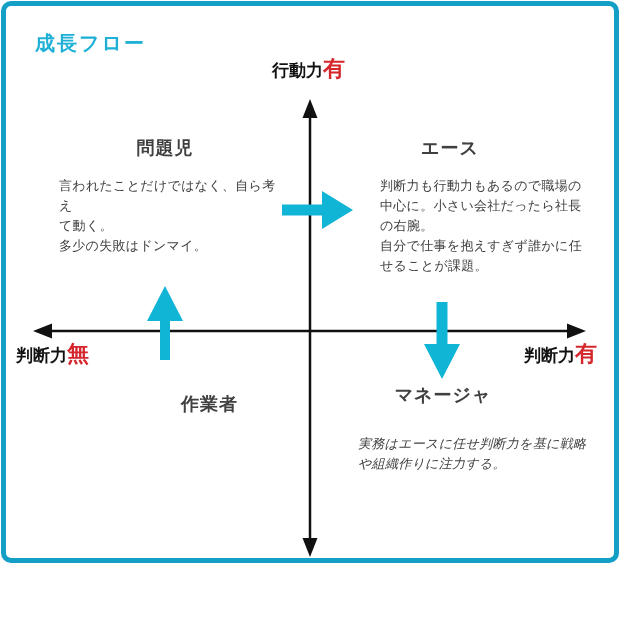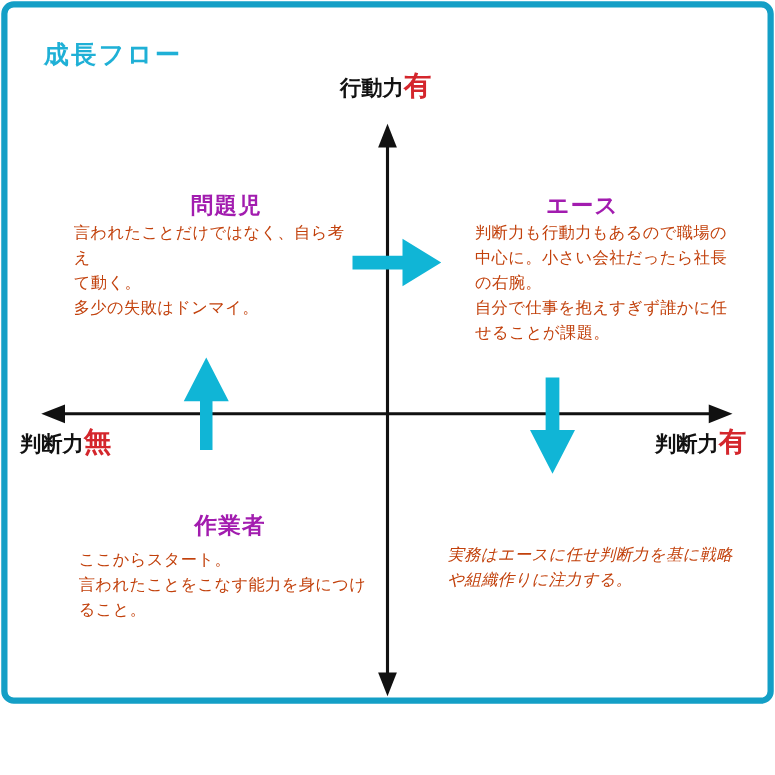--- a/index.html
+++ b/index.html
@@ -42,32 +42,32 @@
   }
   .axis-label .part-black {
     font-size: 17px; font-weight: bold; color: #111111; margin-top: 14px;
   }
   .axis-label .part-red {
     font-size: 22px; font-weight: bold; color: #d4262c;
   }
   .quad-title {
     position: absolute;
     width: 140px;
-    margin: 16px;
+    margin: 0;
     text-align: center;
     font-size: 18px;
     font-weight: bold;
-    color: #a21caf;
+    color: #404040;
     letter-spacing: 1px;
   }
   .quad-body {
     position: absolute;
     font-size: 13px;
     line-height: 20px;
-    color: #c2410c;
+    color: #404040;
     white-space: pre-line;
     letter-spacing: 0.3px;
   }
 </style>
 </head>
 <body>
 
 <div class="canvas">
 
   <div class="frame"></div>
@@ -104,21 +104,19 @@
 て動く。
 多少の失敗はドンマイ。</div>
 
   <h2 class="quad-title" style="left:380px; top:136px;">エース</h2>
   <div class="quad-body" style="left:365px; top:176px; width:215px;margin-left:15px;">判断力も行動力もあるので職場の
 中心に。小さい会社だったら社長
 の右腕。
 自分で仕事を抱えすぎず誰かに任
 せることが課題。</div>
 
-  <h2 class="quad-title" style="left:98px; top:392px;">作業者</h2>
-  <div class="quad-body" style="left:63px; top:438px; width:240px;">ここからスタート。
-言われたことをこなす能力を身につけ
-ること。</div>
+  <h2 class="quad-title" style="left:98px; top:392px;text-align:right;">作業者</h2>
 
+  <h2 class="quad-title" style="left:373px; top:383px;">マネージャ</h2>
   <div class="quad-body" style="left:358px; top:434px; width:240px;font-style:italic;">実務はエースに任せ判断力を基に戦略
 や組織作りに注力する。</div>
 
 </div>
 
 </body></html>

